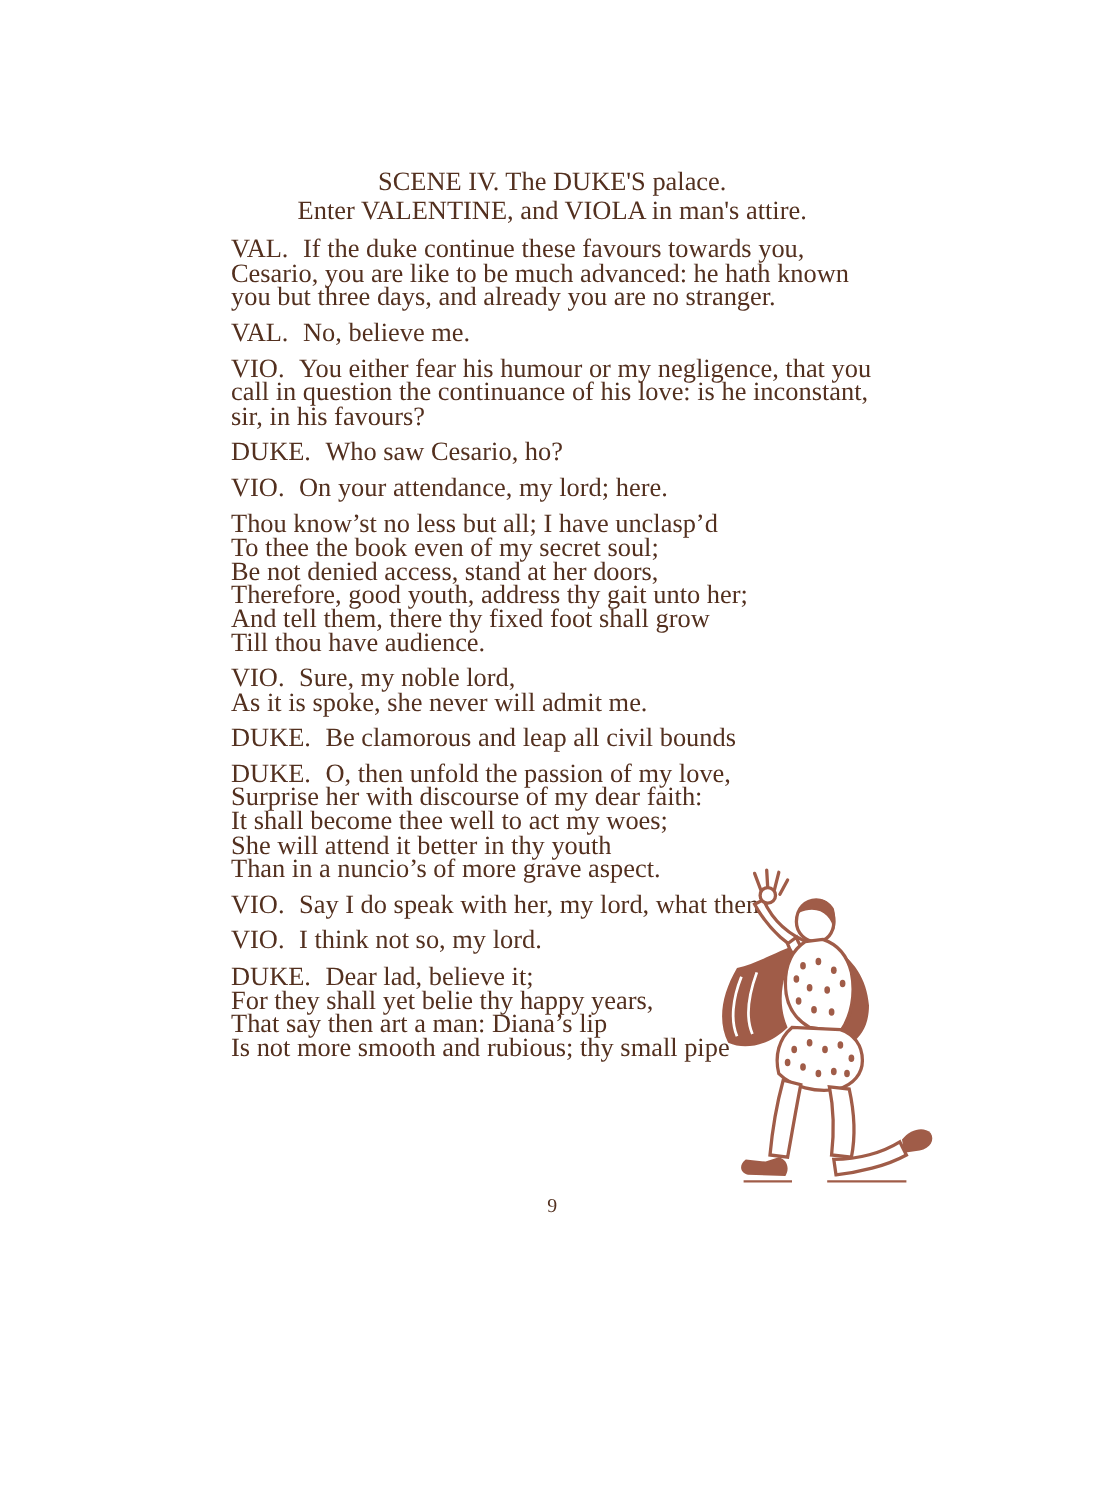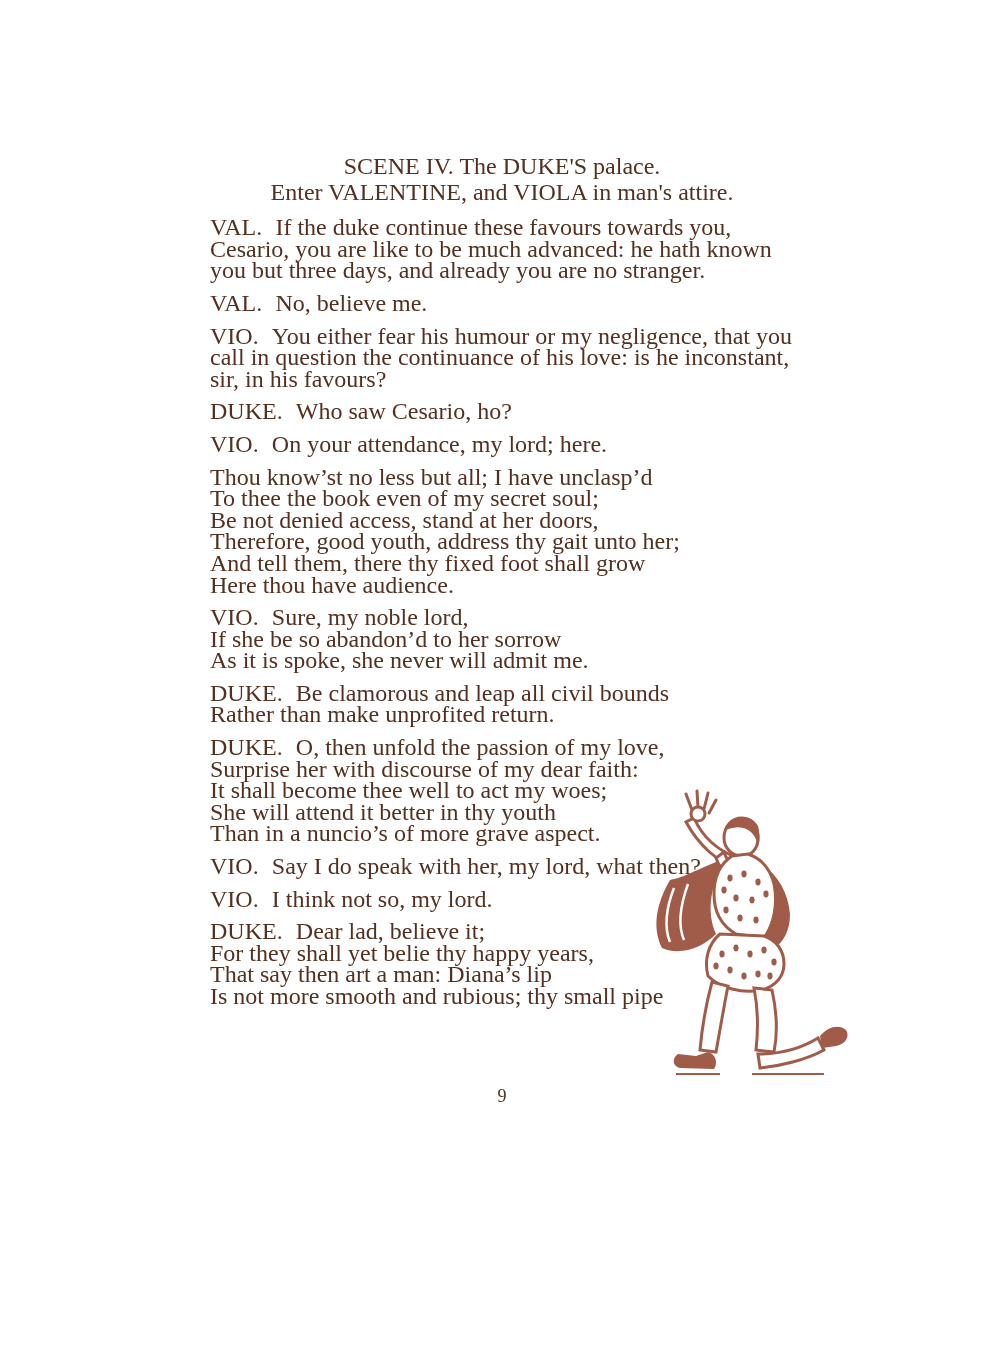--- a/index.html
+++ b/index.html
@@ -71,30 +71,28 @@
         </div>
         <div class="speech prose">
           <p class="line"><span class="speaker">VIO.</span>On your attendance, my lord; here.</p>
         </div>
         <div class="speech verse">
           <p class="line">Thou know’st no less but all; I have unclasp’d</p>
           <p class="line">To thee the book even of my secret soul;</p>
           <p class="line">Be not denied access, stand at her doors,</p>
           <p class="line">Therefore, good youth, address thy gait unto her;</p>
           <p class="line">And tell them, there thy fixed foot shall grow</p>
-          <p class="line">Here thou have audience.</p>
+          <p class="line">Till thou have audience.</p>
         </div>
         <div class="speech verse">
           <p class="line"><span class="speaker">VIO.</span>Sure, my noble lord,</p>
-          <p class="line">If she be so abandon’d to her sorrow</p>
           <p class="line">As it is spoke, she never will admit me.</p>
         </div>
         <div class="speech verse">
           <p class="line"><span class="speaker">DUKE.</span>Be clamorous and leap all civil bounds</p>
-          <p class="line">Rather than make unprofited return.</p>
         </div>
         <div class="speech verse">
           <p class="line"><span class="speaker">DUKE.</span>O, then unfold the passion of my love,</p>
           <p class="line">Surprise her with discourse of my dear faith:</p>
           <p class="line">It shall become thee well to act my woes;</p>
           <p class="line">She will attend it better in thy youth</p>
           <p class="line">Than in a nuncio’s of more grave aspect.</p>
         </div>
         <div class="speech verse">
           <p class="line"><span class="speaker">VIO.</span>Say I do speak with her, my lord, what then?</p>

